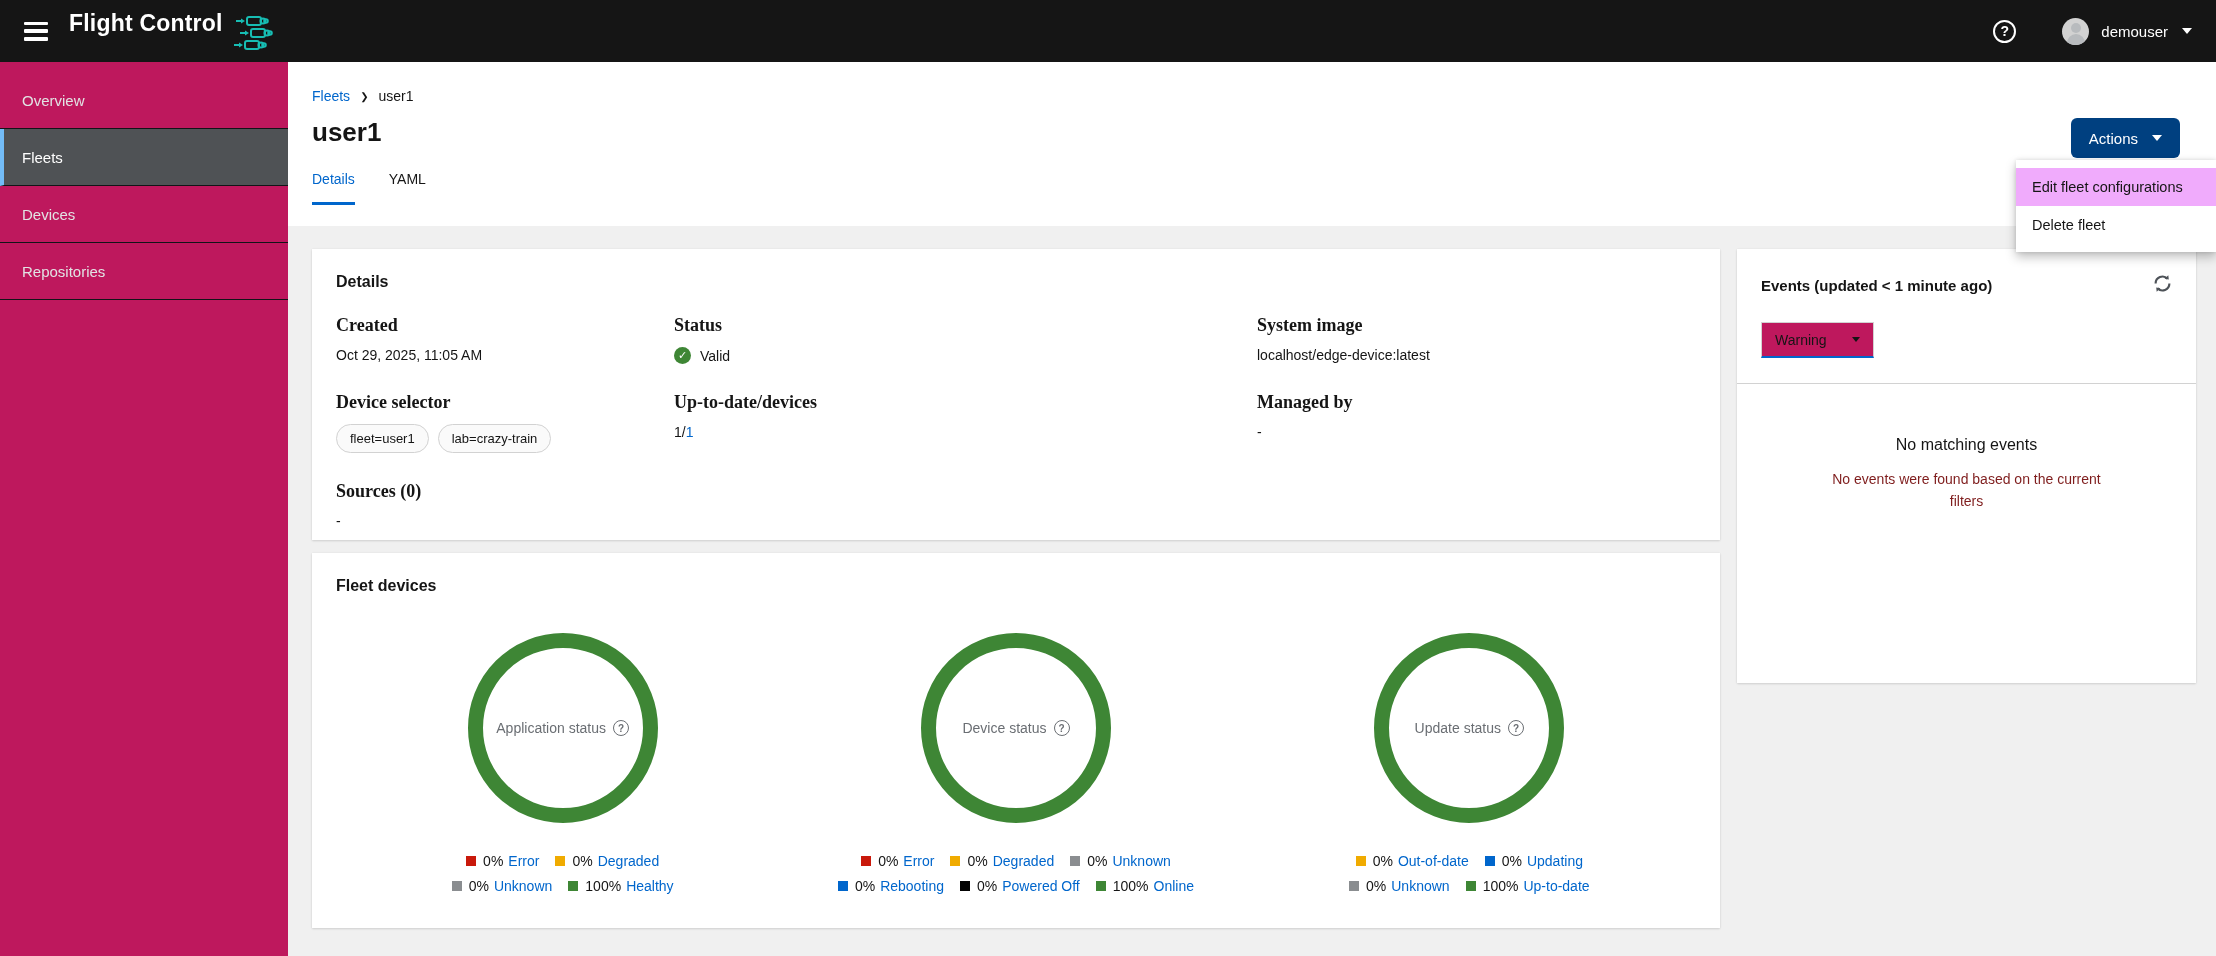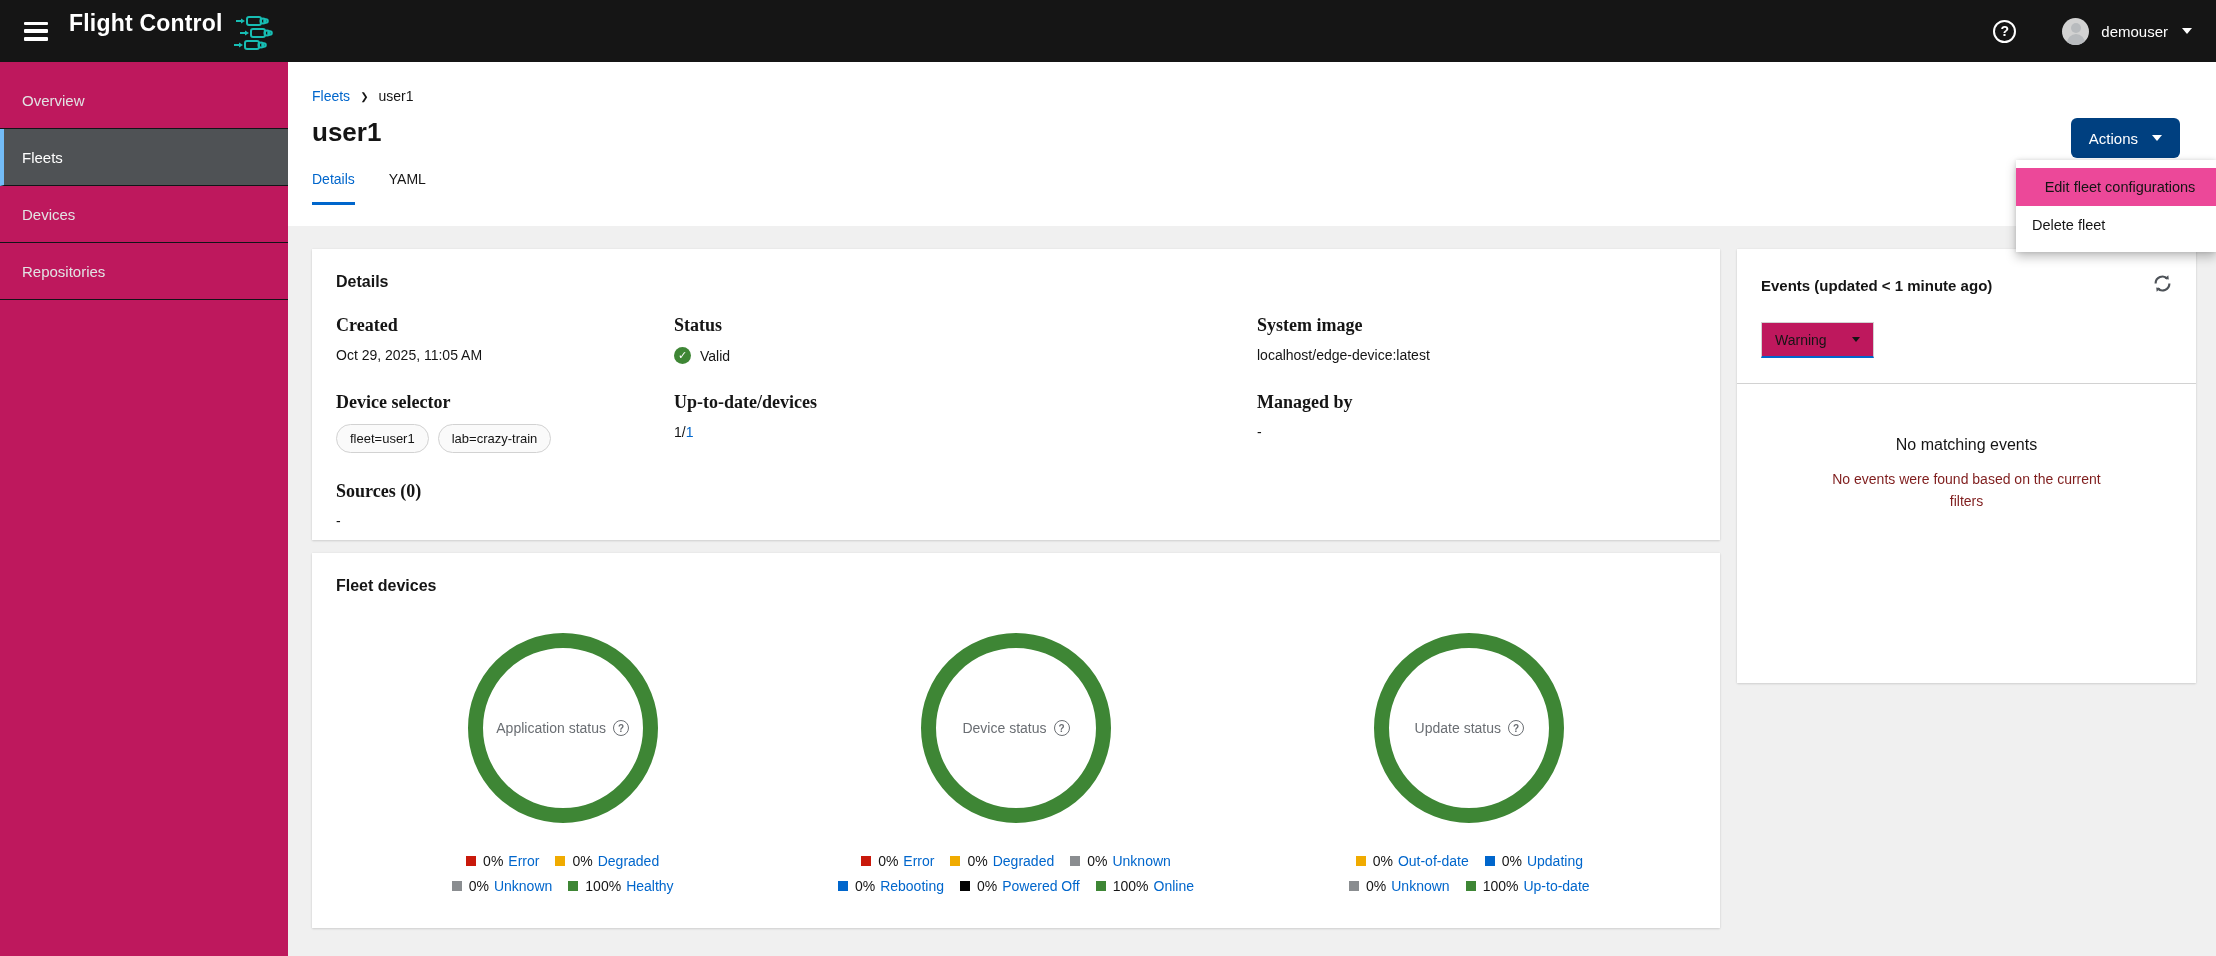--- a/index.html
+++ b/index.html
@@ -41,21 +41,21 @@
   .tab.active { color:#0066cc; border-bottom:3px solid #0066cc; }
 
   .actions-btn { position:absolute; top:56px; right:36px; height:40px; background:#004080; color:#fff;
     border:none; border-radius:6px; font-size:15px; padding:0 18px; display:flex; align-items:center; cursor:pointer;
     font-family:inherit; }
   .actions-btn .caret { margin-left:14px; border-top-color:#fff; }
 
   .dropdown-menu { position:absolute; top:160px; right:0; width:200px; background:#fff; z-index:100;
     box-shadow:0 5px 10px rgba(3,3,3,.25), 0 0 4px rgba(3,3,3,.12); padding:8px 0; }
   .menu-item { padding:11px 8px 11px 16px; font-size:14.5px; color:#151515; cursor:pointer; white-space:nowrap; }
-  .menu-item.highlight { background:#ec4899;text-align:center; }
+  .menu-item.highlight { background:#f0abfc; }
 
   
   .content { position:absolute; left:288px; top:226px; right:0; bottom:0; background:#f0f0f0;
     padding:23px 20px 0 24px; display:flex; gap:17px; align-items:flex-start; }
   .card { background:#fff; box-shadow:0 1px 2px rgba(3,3,3,.12), 0 0 2px rgba(3,3,3,.06); }
   .left-col { width:1408px; flex:none; }
   .card-title { font-size:16px; font-weight:700; color:#151515; }
 
   .details-card { height:291px; padding:24px; margin-bottom:13px; }
   .details-grid { margin-top:24px; display:grid; grid-template-columns:338px 583px auto; row-gap:28px; }

